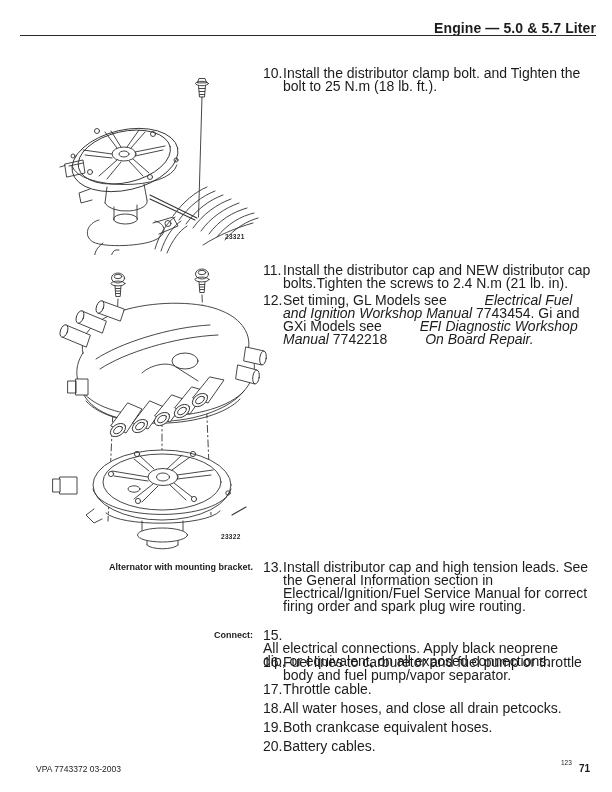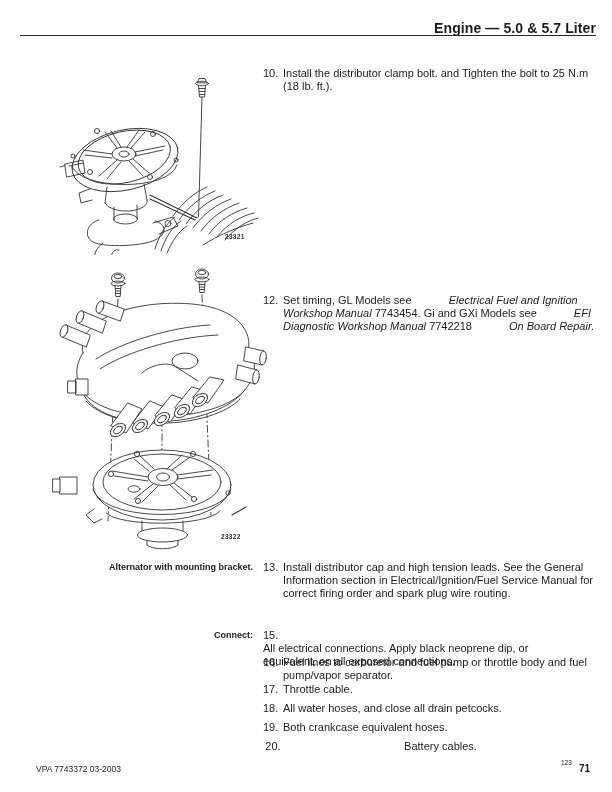--- a/index.html
+++ b/index.html
@@ -7,21 +7,21 @@
     position:relative;width:612px;height:792px;background:#ffffff;overflow:hidden;
     font-family:"Liberation Sans","DejaVu Sans",sans-serif;color:#1c1c1c;
   }
   .hdr{
     position:absolute;top:20px;left:20px;width:576px;text-align:right;
     font-size:14px;font-weight:bold;letter-spacing:0.1px;
   }
   .hdr-rule{position:absolute;top:35px;left:20px;width:576px;height:1.4px;background:#2a2a2a;}
   .step{
     position:absolute;left:263px;width:335px;display:flex;
-    font-size:11px;line-height:13px;
+    font-size:14px;line-height:13px;
   }
   .step .num{width:20px;flex:none;}
   .step .txt{width:315px;}
   .txt .it{font-style:italic;padding-left:34px;}
   .side-label{
     position:absolute;left:20px;width:233px;text-align:right;
     font-size:9px;line-height:13px;font-weight:bold;
   }
   .fig{position:absolute;}
   .fig-num{
@@ -207,20 +207,24 @@
         </g>
       </g>
     </svg>
   </div>
   <div class="fig-num" style="left:221px;top:533px;">23322</div>
 
   <div class="step" style="top:67px;">
     <span class="num">10.</span>
     <span class="txt"><span>Install the distributor clamp bolt. and Tighten the bolt to 25 N.m (18 lb. ft.).</span></span>
   </div>
+  <div class="step" style="top:264px;">
+    <span class="num">11.</span>
+    <span class="txt"><span>Install the distributor cap and NEW distributor cap bolts.Tighten the screws to 2.4 N.m (21 lb. in).</span></span>
+  </div>
   <div class="step" style="top:294px;">
     <span class="num">12.</span>
     <span class="txt"><span>Set timing, GL Models see </span><span class="it">Electrical Fuel and Ignition Workshop Manual</span><span> 7743454. Gi and GXi Models see </span><span class="it">EFI Diagnostic Workshop Manual</span><span> 7742218 </span><span class="it">On Board Repair.</span></span>
   </div>
   <div class="step" style="top:561px;">
     <span class="num">13.</span>
     <span class="txt"><span>Install distributor cap and high tension leads. See the General Information section in Electrical/Ignition/Fuel Service Manual for correct firing order and spark plug wire routing.</span></span>
   </div>
   <div class="step" style="top:629px;flex-direction:column;">
     <span class="num">15.</span>
@@ -235,21 +239,21 @@
     <span class="txt"><span>Throttle cable.</span></span>
   </div>
   <div class="step" style="top:702px;">
     <span class="num">18.</span>
     <span class="txt"><span>All water hoses, and close all drain petcocks.</span></span>
   </div>
   <div class="step" style="top:721px;">
     <span class="num">19.</span>
     <span class="txt"><span>Both crankcase equivalent hoses.</span></span>
   </div>
-  <div class="step" style="top:740px;text-align:center;">
+  <div class="step" style="top:740px;">
     <span class="num">20.</span>
     <span class="txt"><span>Battery cables.</span></span>
   </div>
 
   <div class="side-label" style="top:629px;">Connect:</div>
   <div class="side-label" style="top:561px;">Alternator with mounting bracket.</div>
 
   <div class="footer-left">VPA 7743372 03-2003</div>
   <div class="footer-note">123</div>
   <div class="footer-page">71</div>

